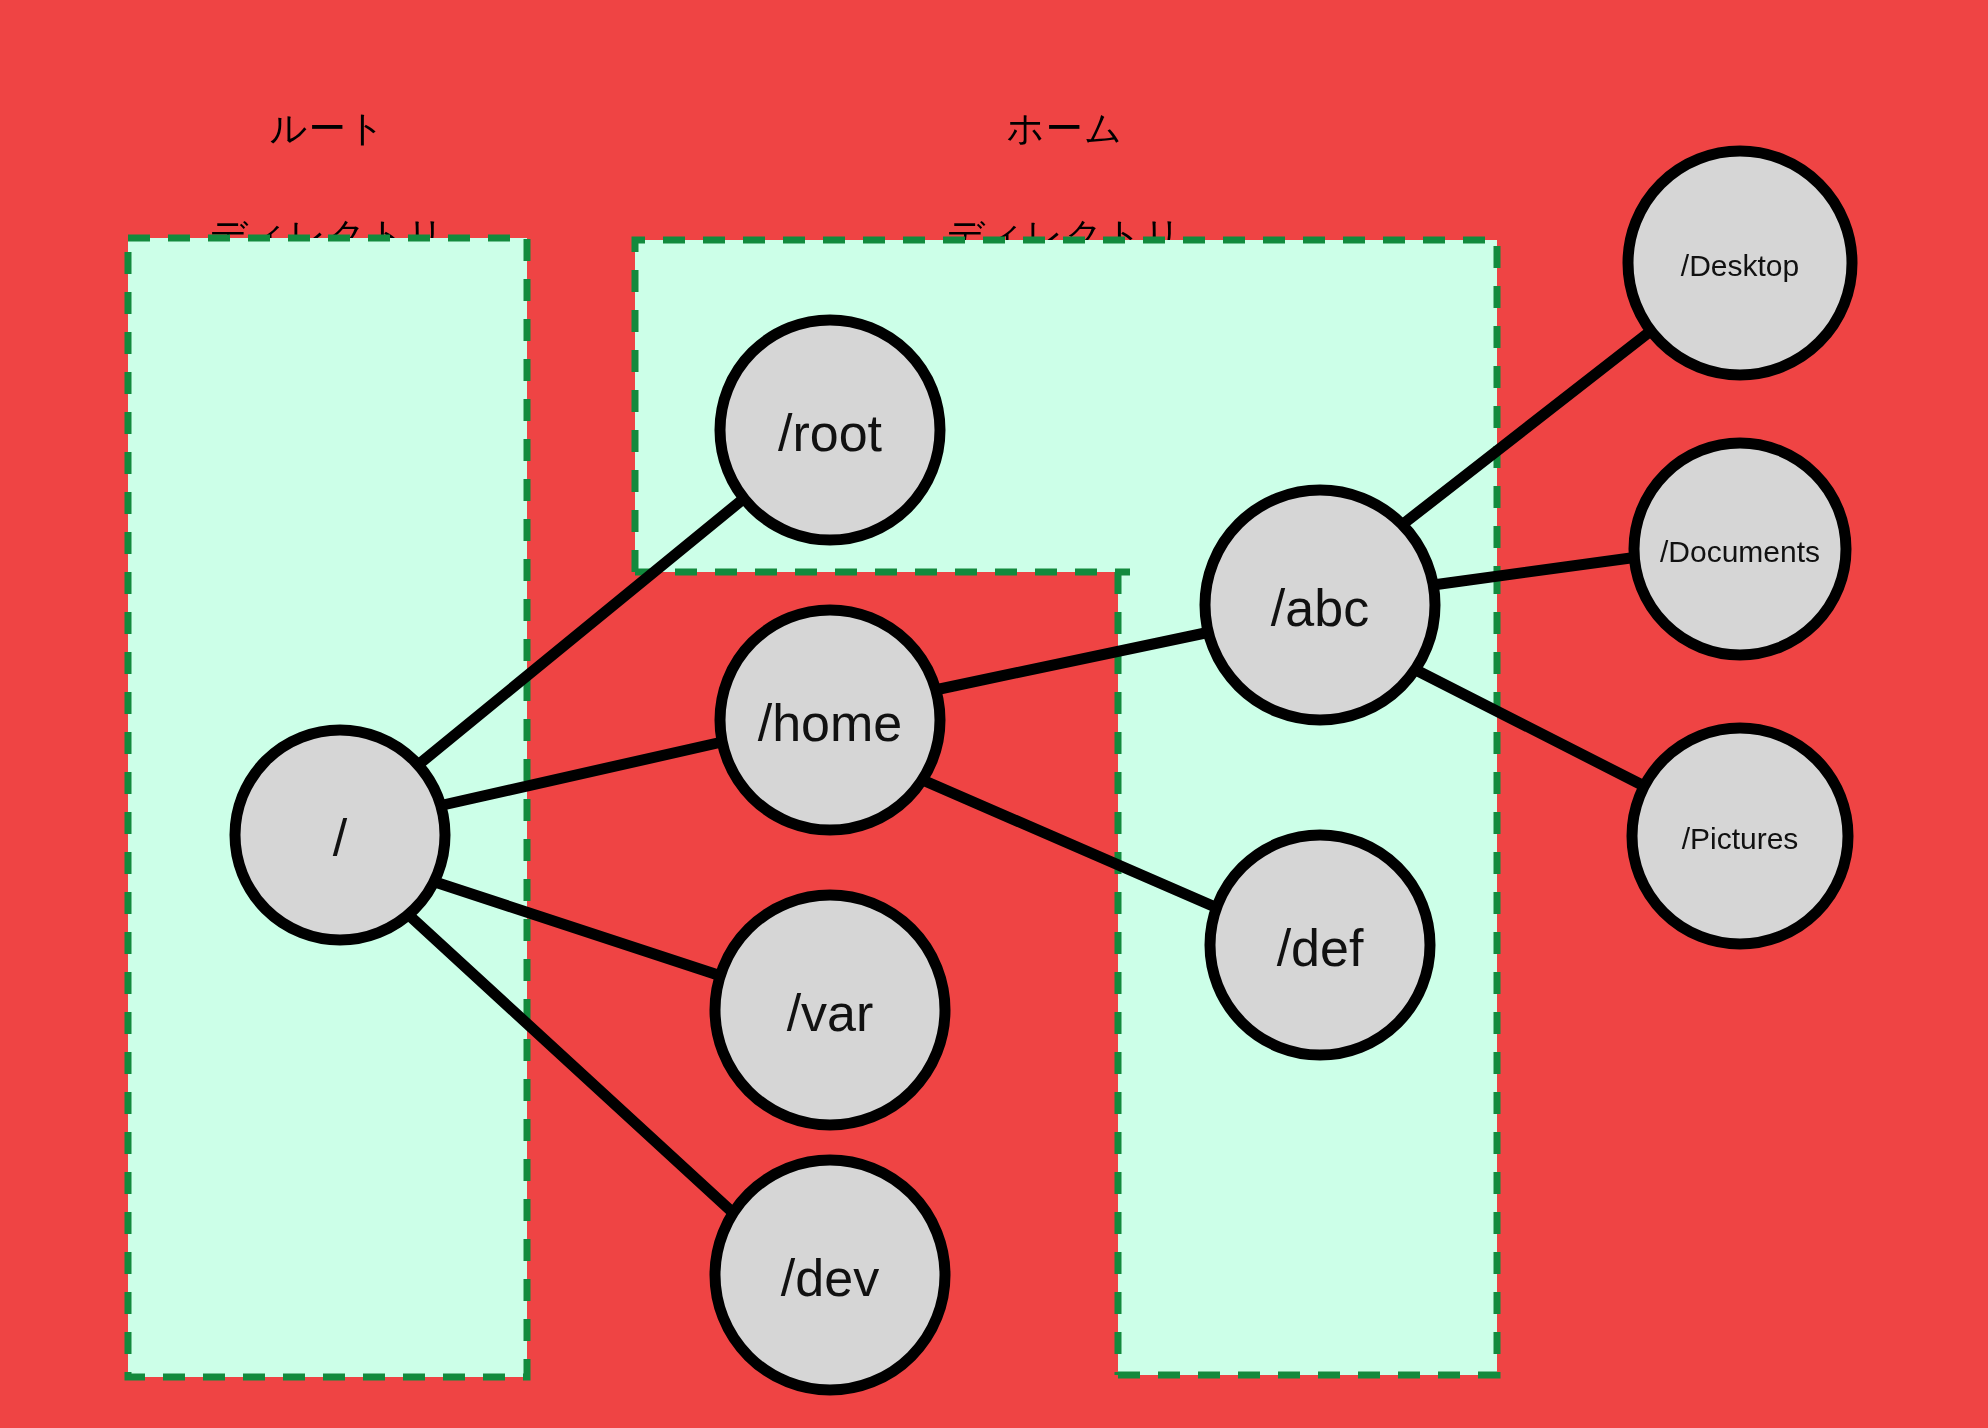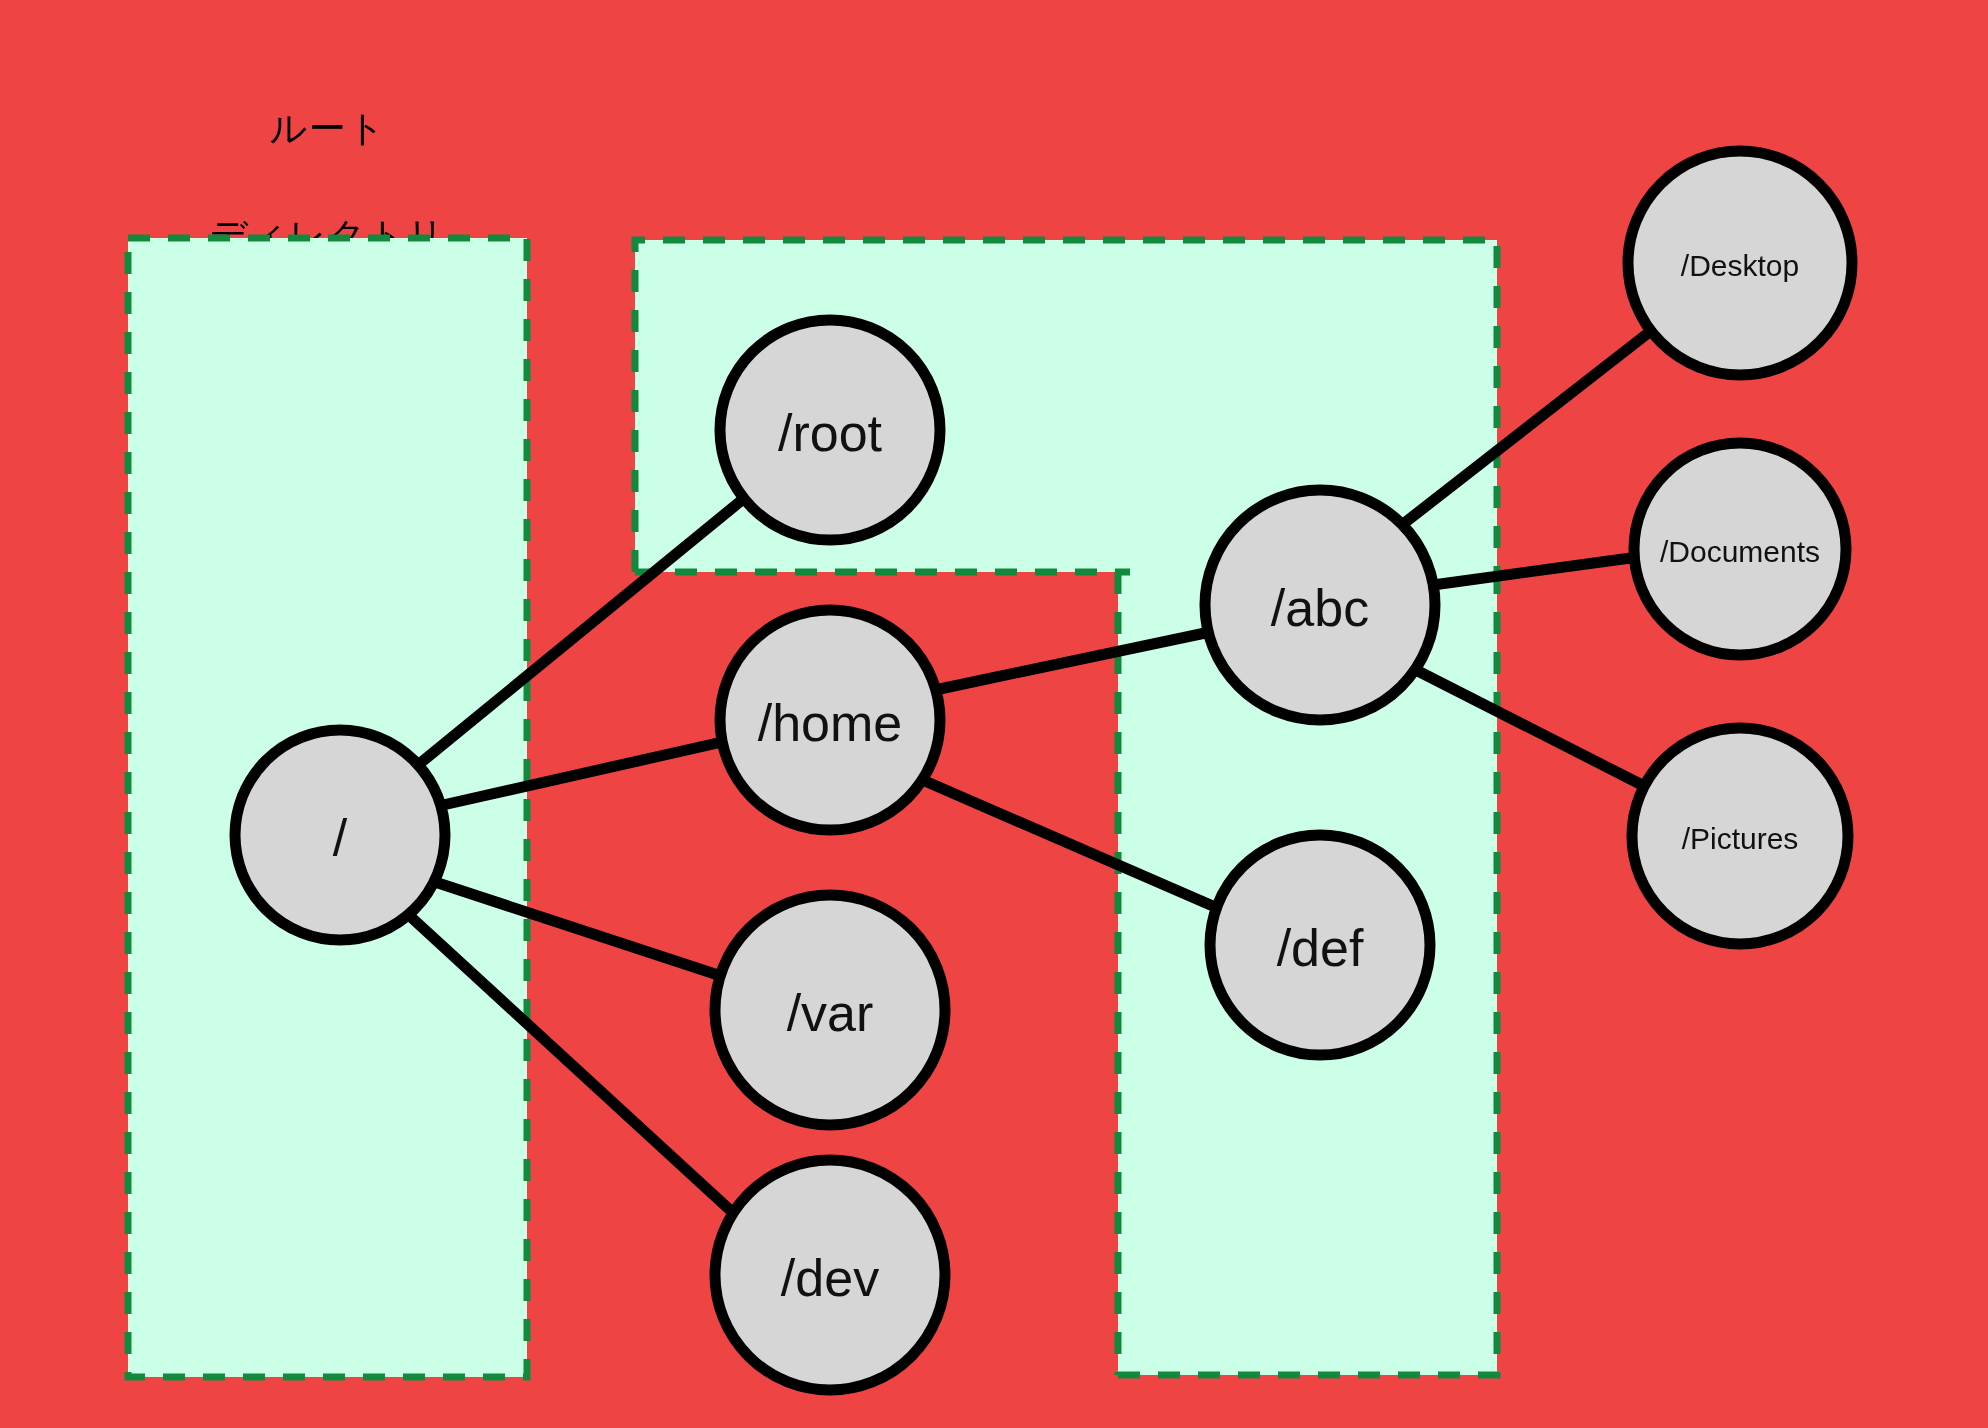--- a/index.html
+++ b/index.html
@@ -47,20 +47,24 @@
 </head>
 <body>
 
 <div id="canvas">
 
   <div class="group-label" style="left:128px; top:48px; width:400px;">
     <span>ルート</span><br>
     <span>ディレクトリ</span>
   </div>
 
+  <div class="group-label" style="left:865px; top:48px; width:400px;">
+    <span>ホーム</span><br>
+    <span>ディレクトリ</span>
+  </div>
 
   <svg id="diagram-svg" viewBox="0 0 1988 1428" xmlns="http://www.w3.org/2000/svg">
 
     <g>
       <rect x="128" y="238" width="399" height="1139" fill="#ccffe8"></rect>
       <rect x="635" y="240" width="862" height="332" fill="#ccffe8"></rect>
       <rect x="1118" y="572" width="379" height="803" fill="#ccffe8"></rect>
     </g>
 
     <g fill="none" stroke="#128a3d" stroke-width="7" stroke-dasharray="22 18" stroke-linecap="butt">

